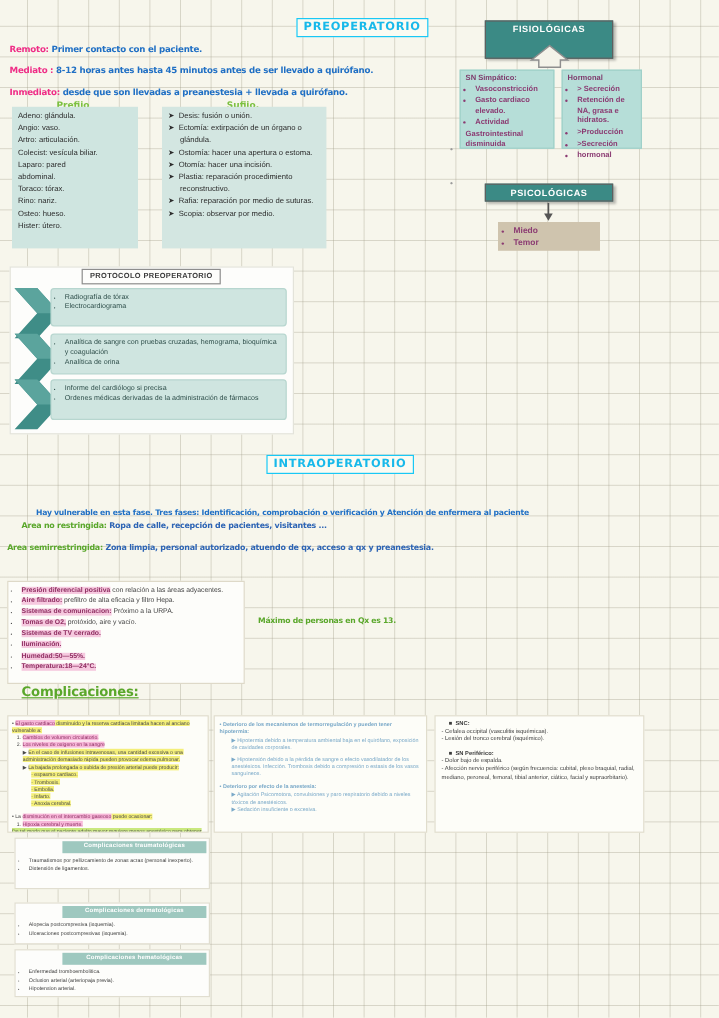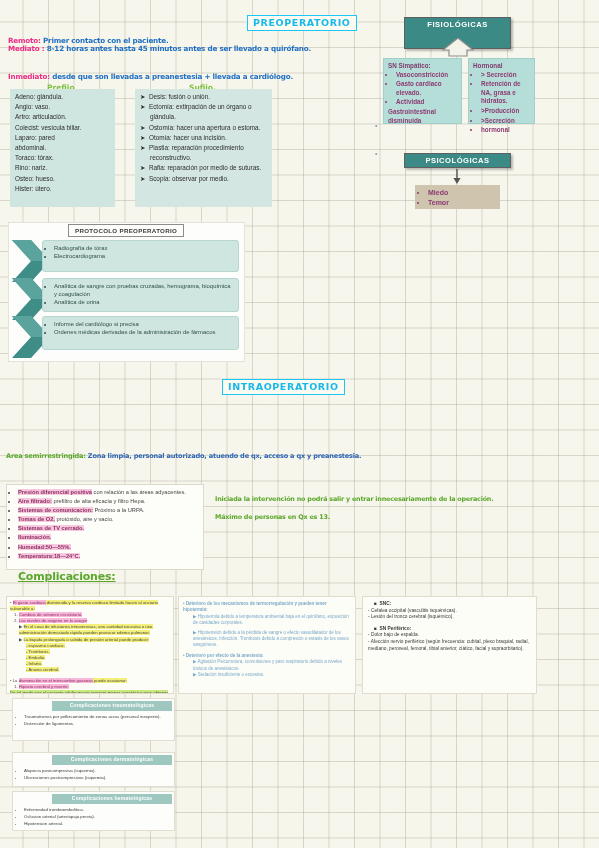--- a/index.html
+++ b/index.html
@@ -195,27 +195,27 @@
 <body>
 
 <div class="page">
 
   <div class="title-chip" style="left:247px; top:15px; font-size:9.5px;">PREOPERATORIO</div>
 
   <div class="hw hw-line" style="left:8px; top:36px; font-size:7.2px;">
     <span class="hw-pink">Remoto:</span>
     <span class="hw-blue">Primer contacto con el paciente.</span>
   </div>
-  <div class="hw hw-line" style="left:8px; top:44px; font-size:7.2px;">
+  <div class="hw hw-line" style="left:8px; top:54px; font-size:7.2px;">
     <span class="hw-pink">Mediato :</span>
     <span class="hw-blue">8-12 horas antes   hasta  45 minutos antes de ser llevado a quirófano.</span>
   </div>
   <div class="hw hw-line" style="left:8px; top:72px; font-size:7.2px;">
     <span class="hw-pink">Inmediato:</span>
-    <span class="hw-blue">desde  que  son  llevadas  a   preanestesia + llevada a cardiólogo.</span>
+    <span class="hw-blue">desde  que  son  llevadas  a   preanestesia + llevada a quirófano.</span>
   </div>
 
   <div class="lexhead" style="left:47px; top:83px;">Prefijo</div>
   <div class="lexhead" style="left:189px; top:83px;">Sufijo.</div>
 
   <div class="lexbox" style="left:10px; top:89px; width:105px; height:118px;">
     <div>Adeno: glándula.</div>
     <div>Angio: vaso.</div>
     <div>Artro: articulación.</div>
     <div>Colecist: vesícula biliar.</div>
@@ -312,40 +312,44 @@
   </svg>
   <div class="proto-row" style="left:42px; top:316px; width:197px; height:34px;">
     <ul>
       <li>Informe del cardiólogo si precisa</li>
       <li>Ordenes médicas derivadas de la administración de fármacos</li>
     </ul>
   </div>
 
   <div class="title-chip" style="left:222px; top:379px; font-size:9.5px;">INTRAOPERATORIO</div>
 
-
+  <div class="hw hw-line hw-blue" style="left:30px; top:403px; font-size:6.4px;">Hay vulnerable en esta fase. Tres fases: Identificación, comprobación o verificación y Atención de enfermera al paciente</div>
+
+  <div class="hw hw-line" style="left:18px; top:434px; font-size:6.6px;">
+    <span class="hw-green">Area no restringida:</span>
+    <span class="hw-dark">Ropa de calle, recepción de pacientes, visitantes ...</span>
+  </div>
   <div class="hw hw-line" style="left:6px; top:452px; font-size:6.6px;">
     <span class="hw-green">Area semirrestringida:</span>
     <span class="hw-dark">Zona limpia, personal autorizado, atuendo de qx, acceso a qx y preanestesia.</span>
   </div>
 
   <div class="intra-card" style="left:6px; top:484px; width:198px; height:86px;">
     <ul>
       <li><span class="hl-pink">Presión diferencial positiva</span><span> con relación a las áreas adyacentes.</span></li>
       <li><span class="hl-pink">Aire filtrado:</span><span> prefiltro de alta eficacia y filtro Hepa.</span></li>
       <li><span class="hl-pink">Sistemas de comunicacion:</span><span> Próximo a la URPA.</span></li>
       <li><span class="hl-pink">Tomas de O2,</span><span> protóxido, aire y vacío.</span></li>
       <li><span class="hl-pink">Sistemas de TV cerrado.</span></li>
       <li><span class="hl-pink">Iluminación.</span></li>
       <li><span class="hl-pink">Humedad:50—55%.</span></li>
       <li><span class="hl-pink">Temperatura:18—24°C.</span></li>
     </ul>
   </div>
 
-  <div class="hw hw-line hw-green" style="left:215px; top:495px; font-size:6.4px;">Iniciada la intervención  no podrá salir y entrar innecesariamente de la operación.</div>
   <div class="hw hw-line hw-green" style="left:215px; top:513px; font-size:6.4px;">Máximo de personas en Qx es 13.</div>
 
   <div class="hw hw-line hw-green" style="left:18px; top:570px; font-size:11px; text-decoration:underline;">Complicaciones:</div>
 
   <div class="comp-card comp-left" style="left:6px; top:596px; width:168px; height:98px;">
     <div>• <span class="p">El gasto cardiaco</span><span class="y"> disminuido y la reserva cardiaca limitada hacen al anciano vulnerable a:</span></div>
     <div style="padding-left:4px;">1. <span class="p">Cambios de volumen circulatorio.</span></div>
     <div style="padding-left:4px;">2. <span class="p">Los niveles de oxigeno en la sangre</span></div>
     <div class="sub">▶ <span class="y">En el caso de infusiones intravenosas, una cantidad excesiva o una administración demasiado rápida pueden provocar edema pulmonar.</span></div>
     <div class="sub">▶ <span class="y">La bajada prolongada o subida de presión arterial puede producir:</span></div>

